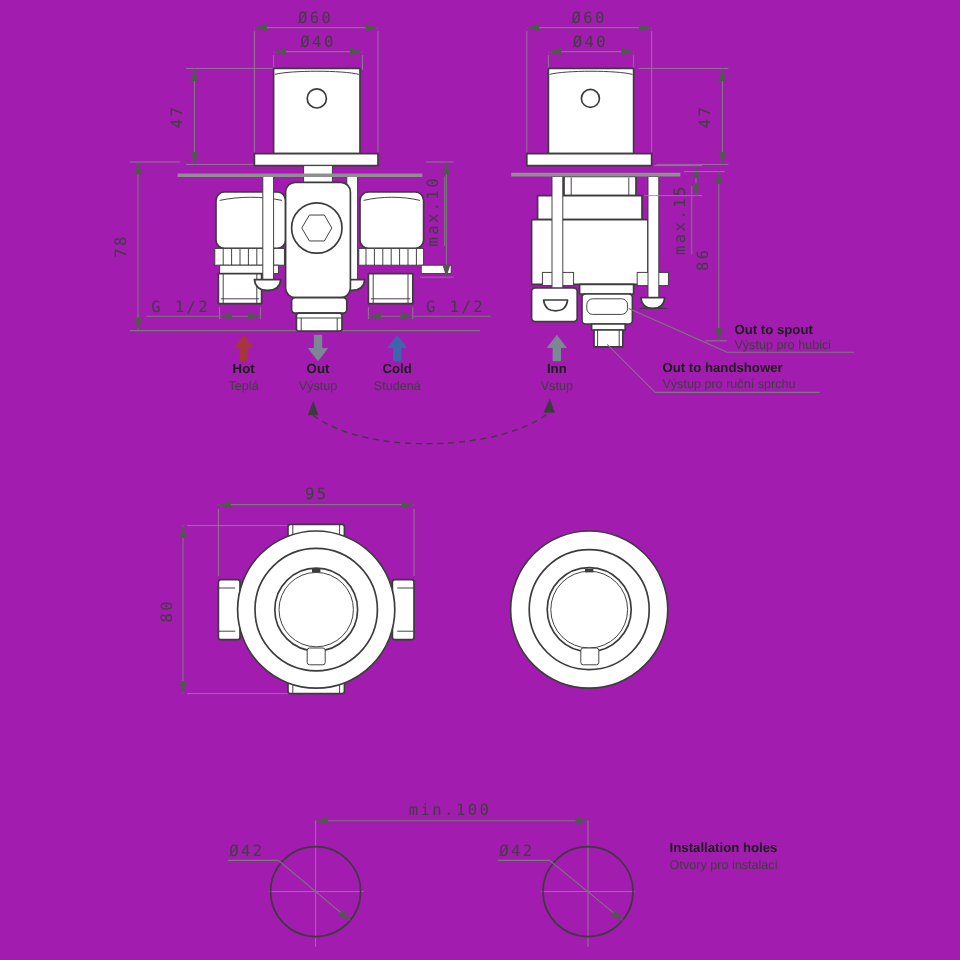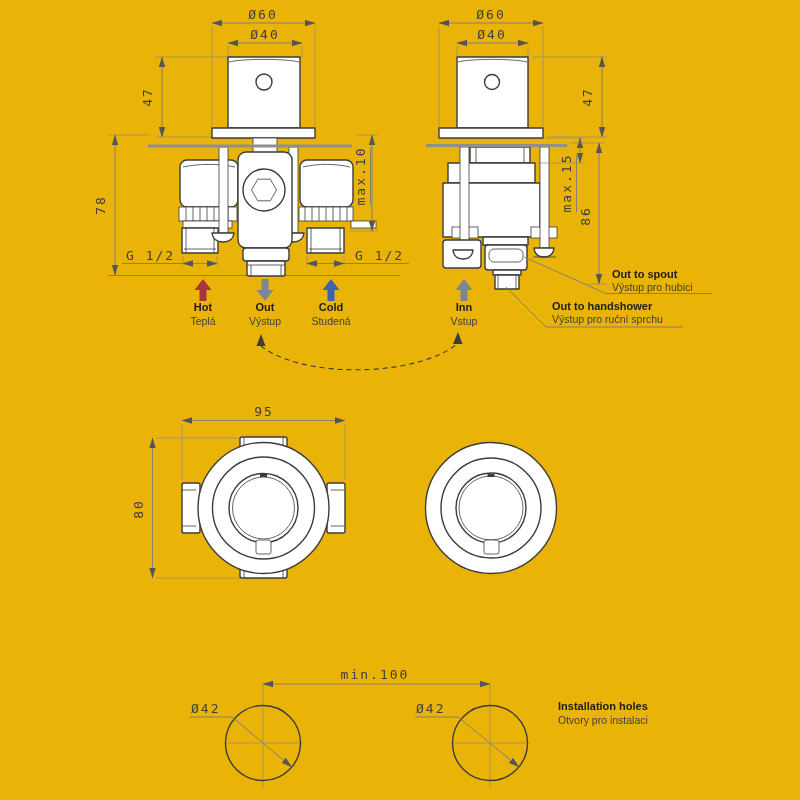--- a/index.html
+++ b/index.html
@@ -1,16 +1,16 @@
 <!DOCTYPE html>
 <html><head>
 <meta charset="utf-8">
 <style>
   html,body{margin:0;padding:0;background:#fff;}
-  .page{width:800px;height:800px;background:#eab308;position:relative;overflow:hidden;}
+  .page{width:800px;height:800px;background:#a21caf;position:relative;overflow:hidden;}
   svg{display:block;}
   
   .ol{stroke:#3c3c3c;stroke-width:1.4;fill:#ffffff;stroke-linejoin:round;}
   .ol-n{stroke:#3c3c3c;stroke-width:1.4;fill:none;stroke-linejoin:round;}
   .ol2{stroke:#3c3c3c;stroke-width:0.8;fill:none;}
   .ol2f{stroke:#3c3c3c;stroke-width:0.8;fill:#ffffff;}
   
   .dl{stroke:#7a7a7a;stroke-width:0.9;fill:none;}
   .xl{stroke:#8c8c8c;stroke-width:0.7;fill:none;}
   .plate{stroke:#8f8f8f;stroke-width:3;fill:none;}

